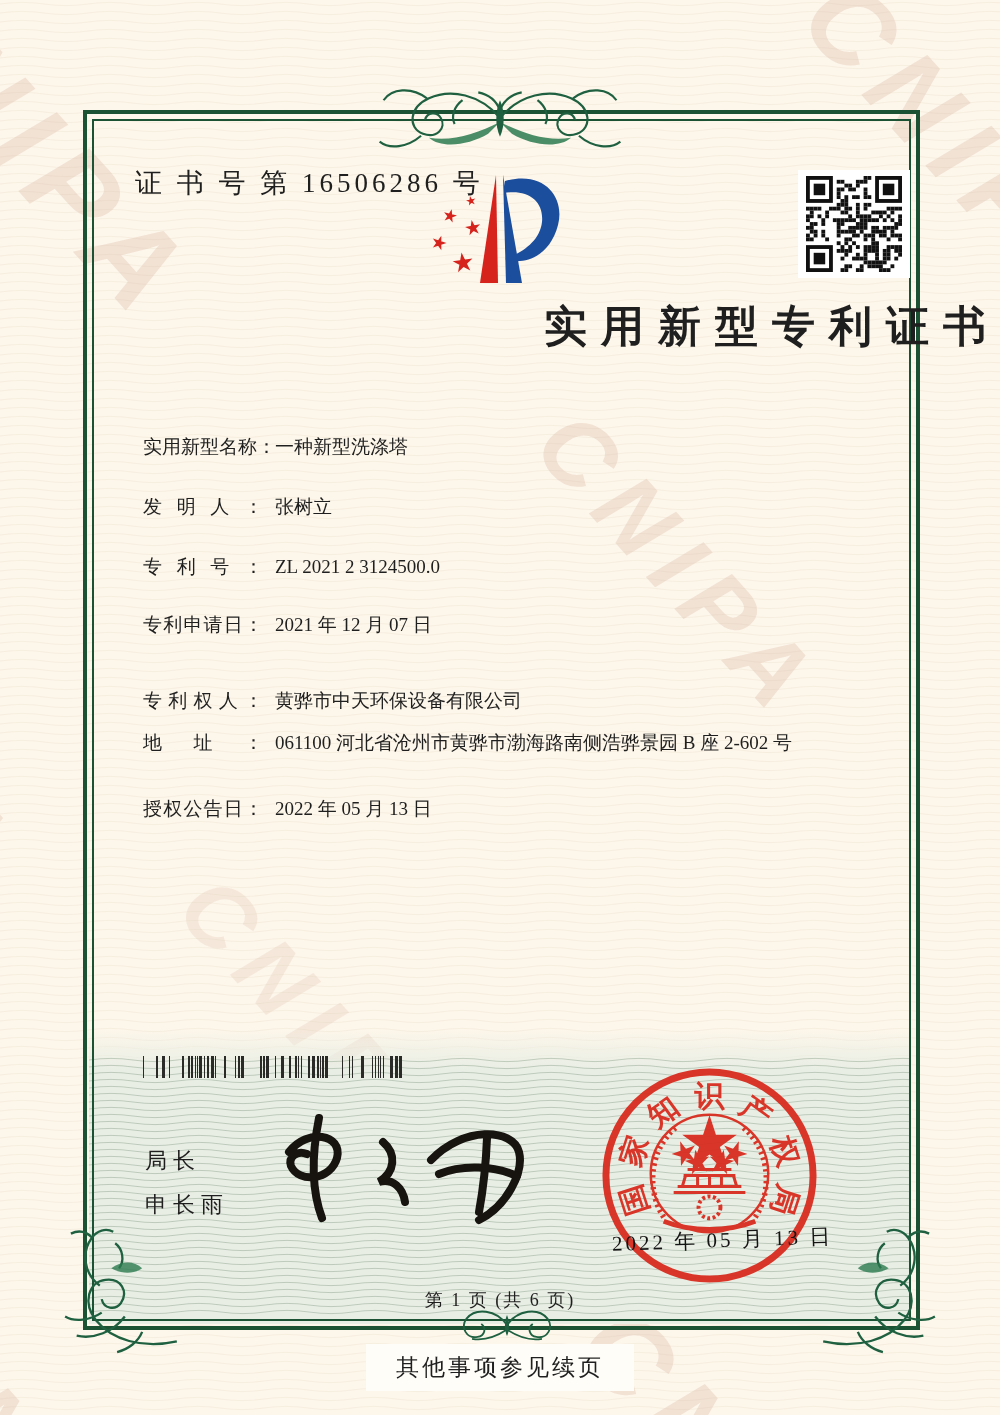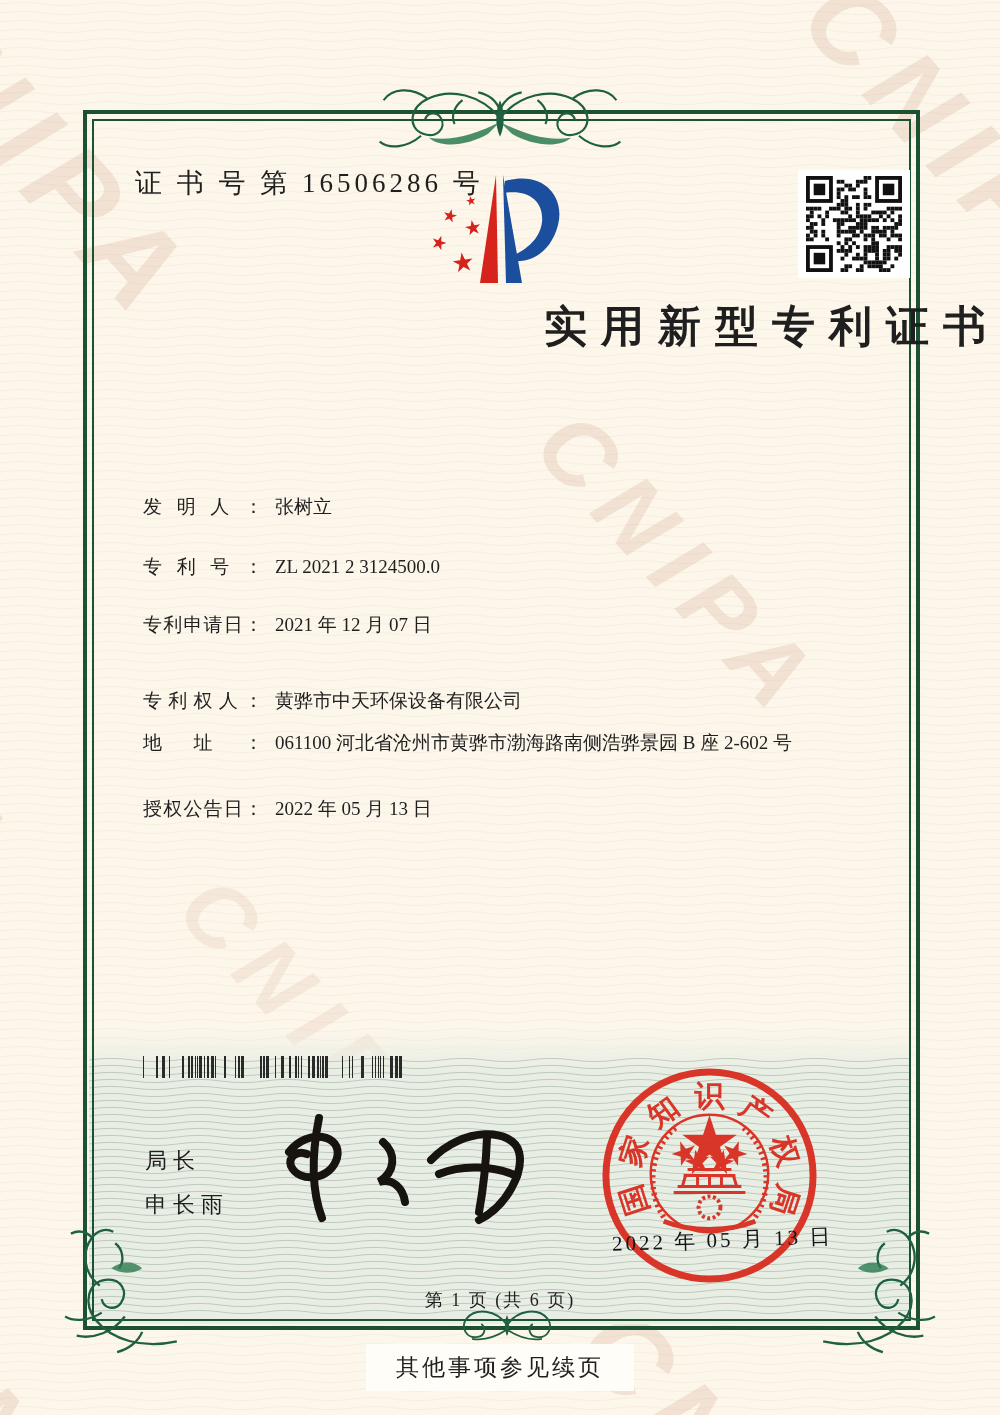--- a/index.html
+++ b/index.html
@@ -510,20 +510,23 @@
         <rect x="19" y="1" width="5" height="5" fill="#fff"></rect>
         <rect x="20" y="2" width="3" height="3" fill="#111"></rect>
         <rect x="0" y="18" width="7" height="7" fill="#111"></rect>
         <rect x="1" y="19" width="5" height="5" fill="#fff"></rect>
         <rect x="2" y="20" width="3" height="3" fill="#111"></rect>
       </svg>
   </div>
 
   <div class="title">实用新型专利证书</div>
 
+  <div class="row" style="top:430px;">
+    <span class="flabel">实用新型名称：</span><span class="fvalue">一种新型洗涤塔</span>
+  </div>
   <div class="row" style="top:490px;">
     <span class="flabel">发明人：</span><span class="fvalue">张树立</span>
   </div>
   <div class="row" style="top:550px;">
     <span class="flabel">专利号：</span><span class="fvalue">ZL 2021 2 3124500.0</span>
   </div>
   <div class="row" style="top:608px;">
     <span class="flabel">专利申请日：</span><span class="fvalue">2021 年 12 月 07 日</span>
   </div>
   <div class="row" style="top:684px;">

